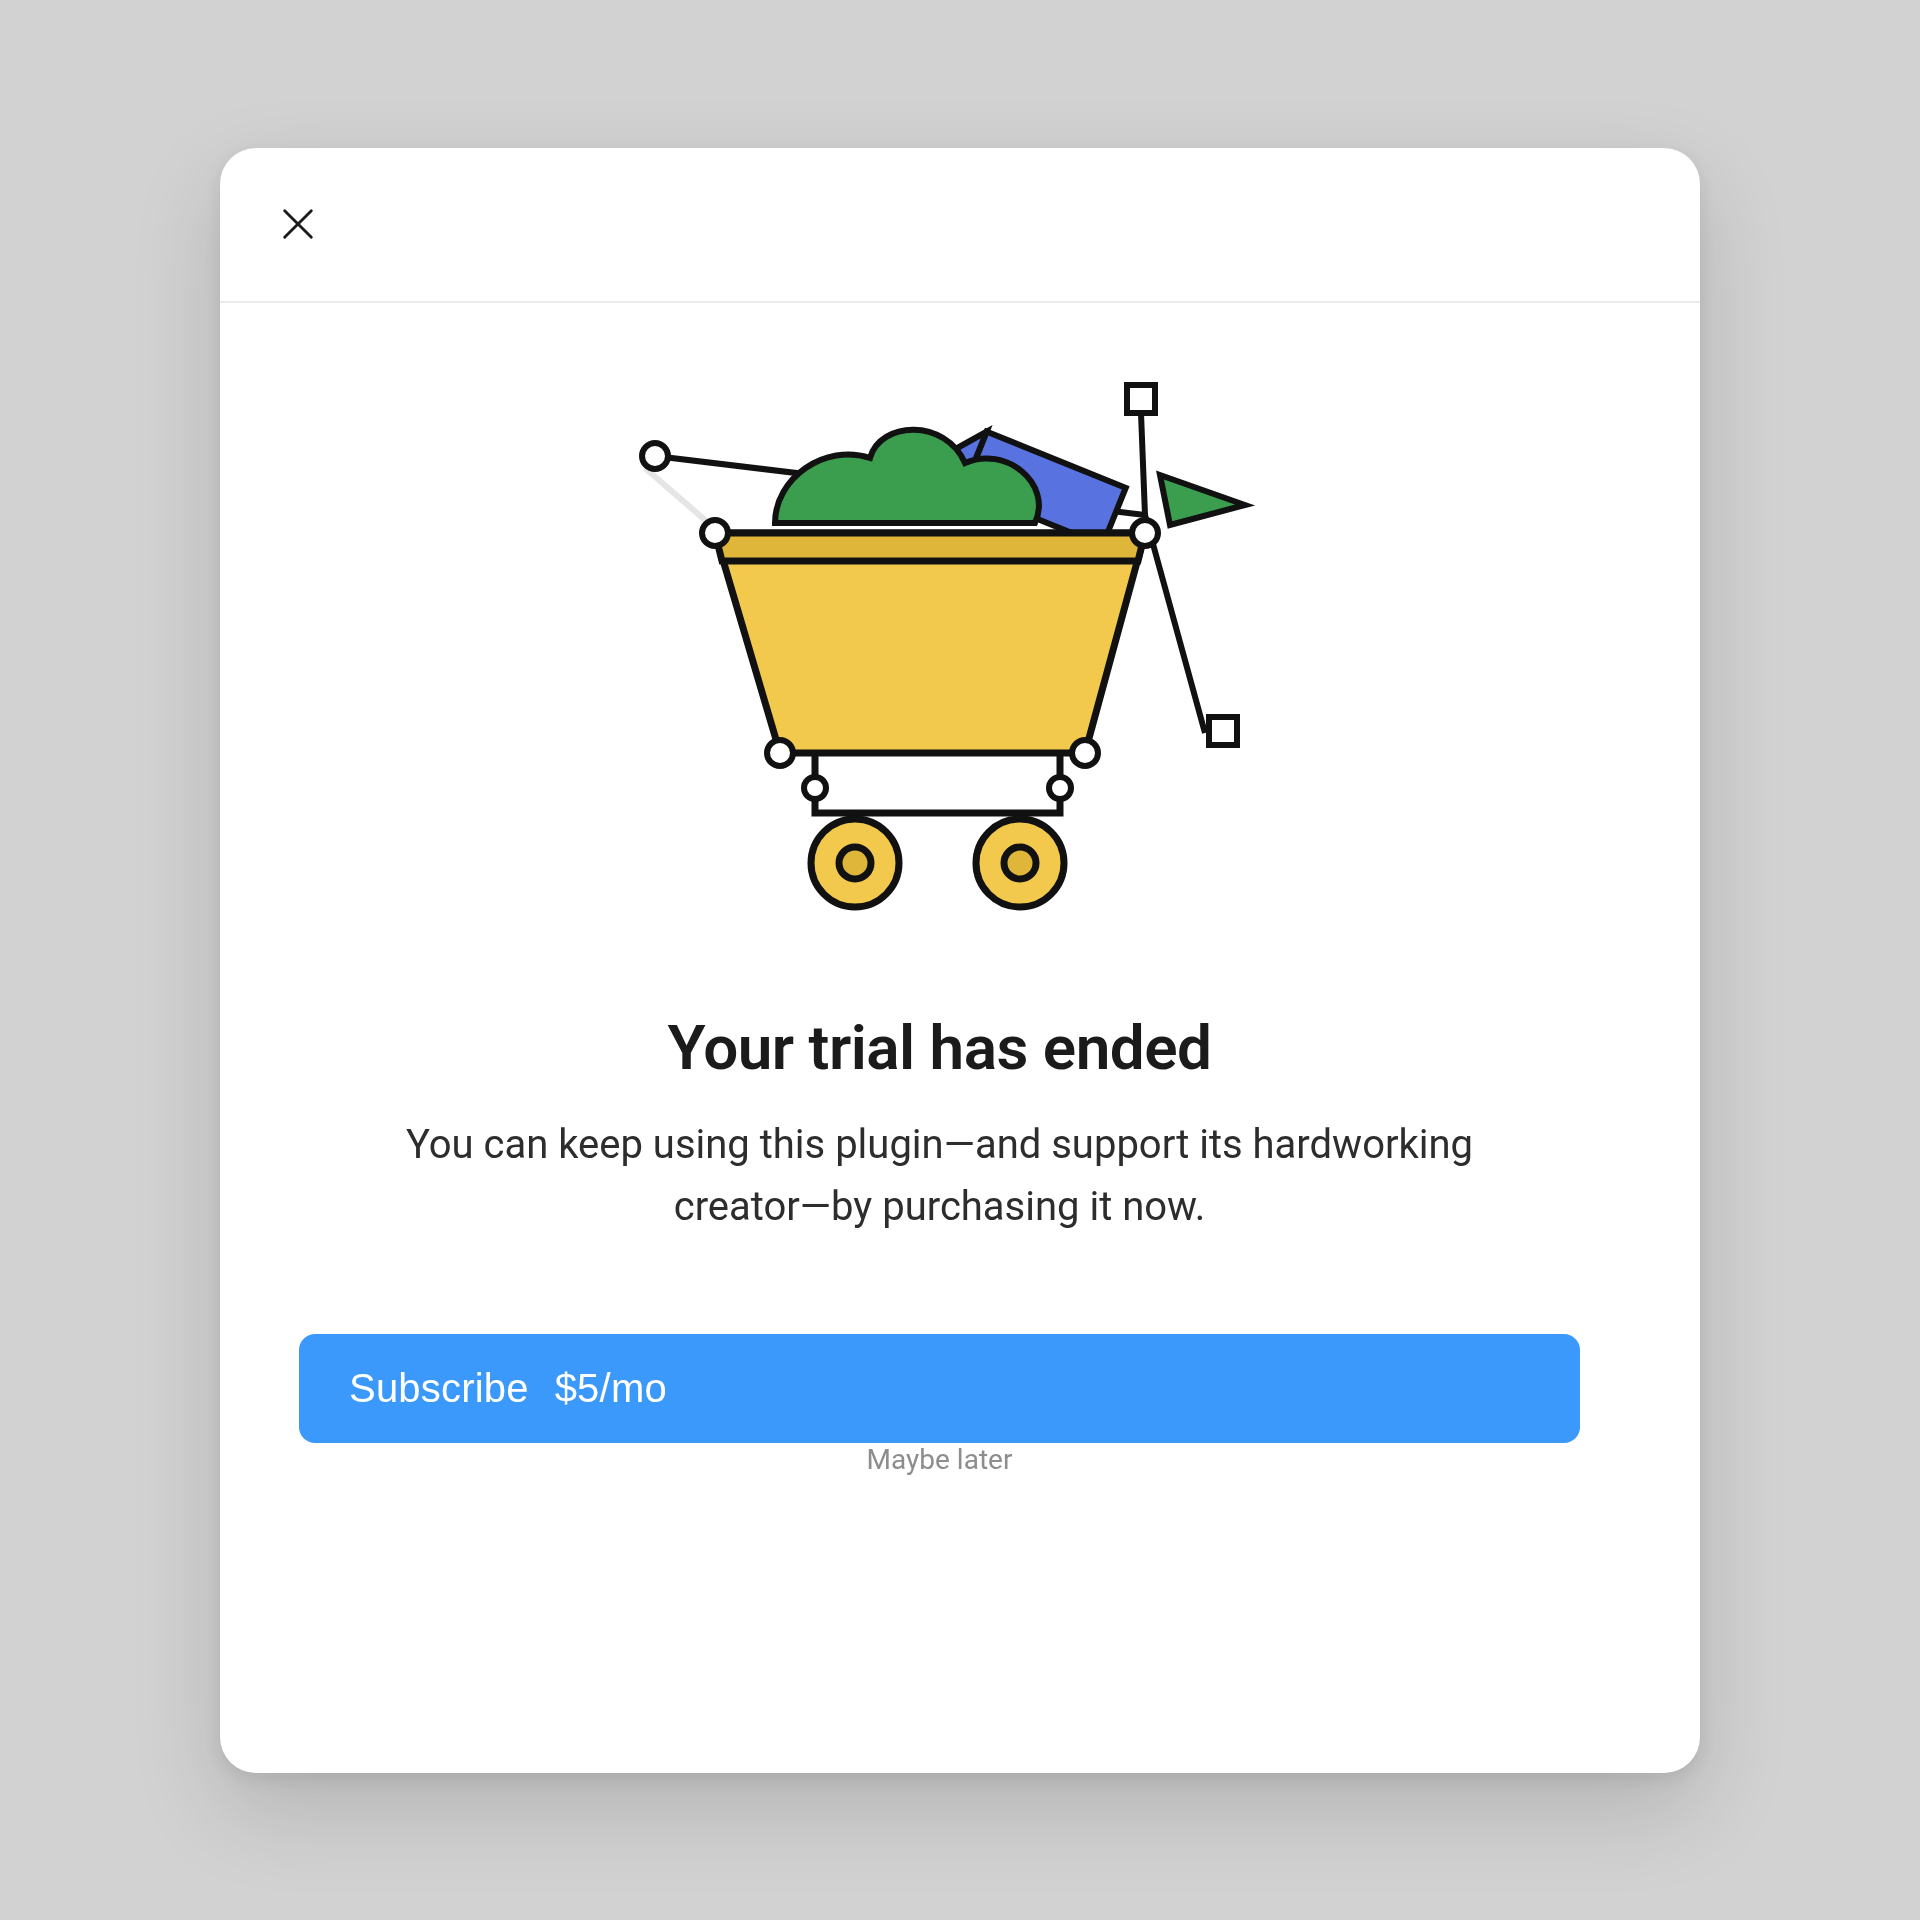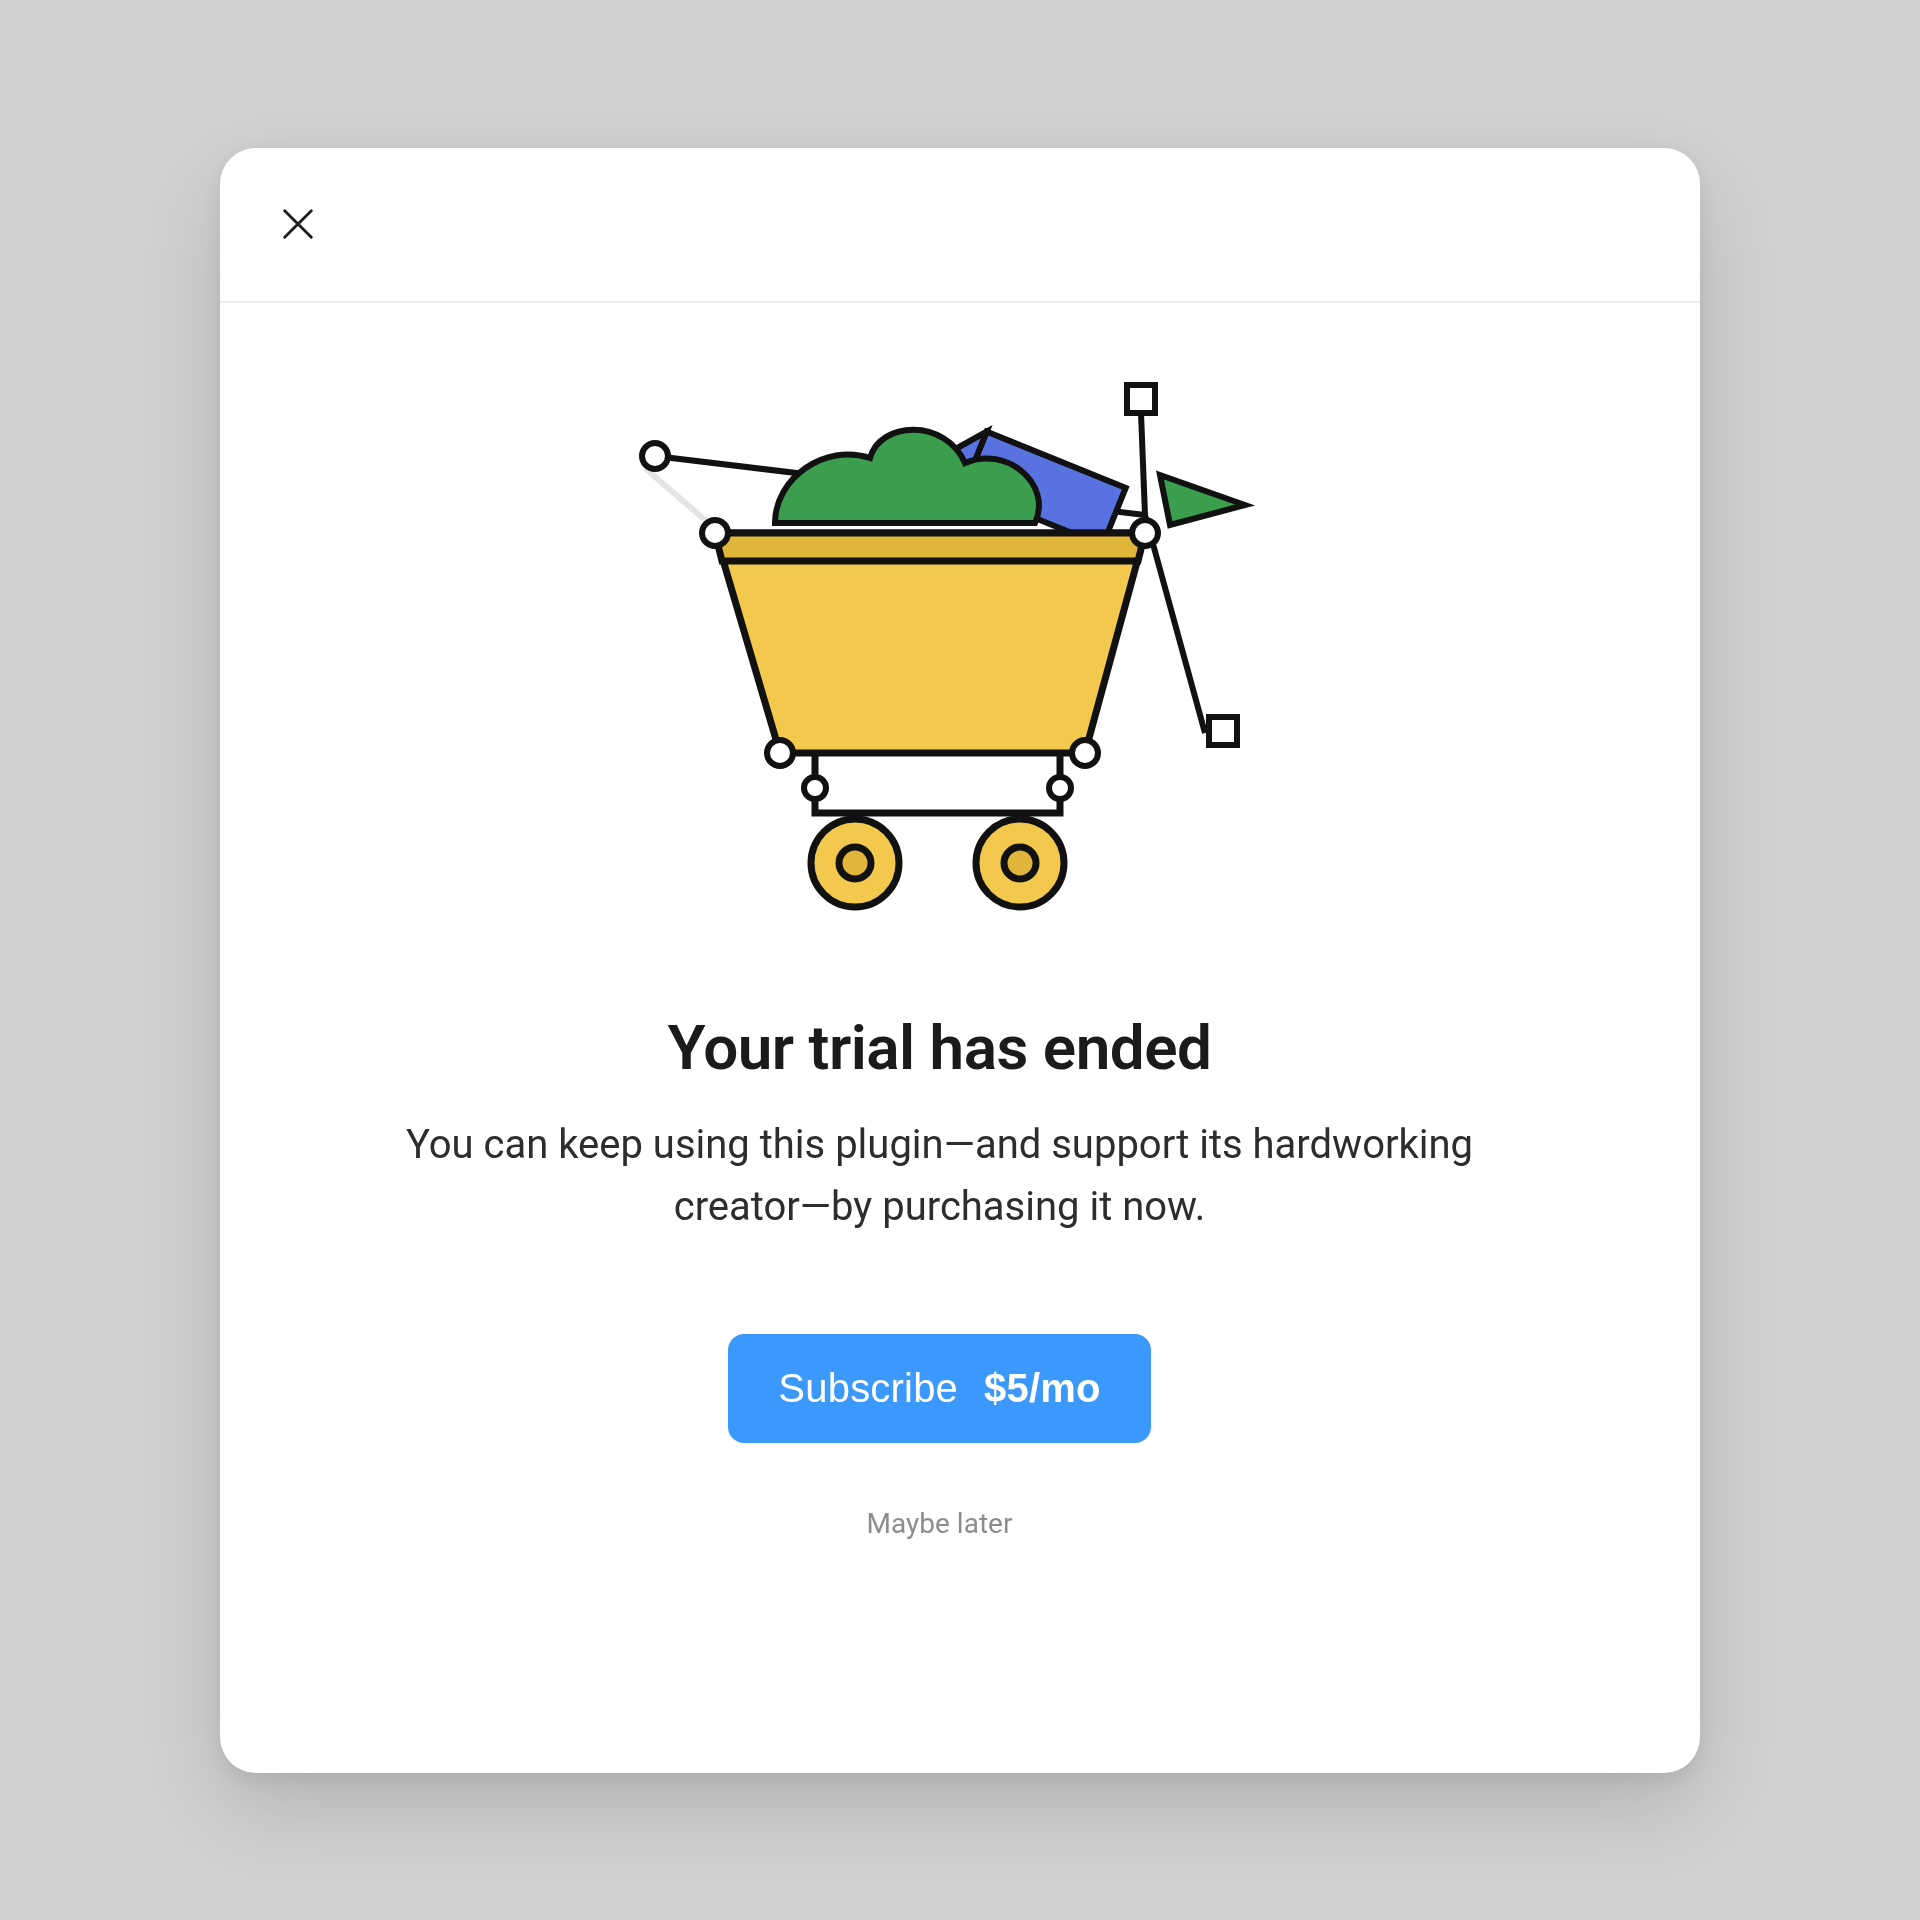--- a/index.html
+++ b/index.html
@@ -65,35 +65,35 @@
     color: var(--text-main);
   }
   p.subtitle {
     margin: 0 auto 96px auto;
     max-width: 1080px;
     font-size: 40px;
     line-height: 1.55;
     color: var(--text-sub);
   }
 
-  .actions { display: flex; flex-direction: column; align-items: center; gap: 64px; }
+  .actions { display: flex; flex-direction: column; }
 
   .primary-btn {
     background: var(--accent);
     color: #ffffff;
     border: none;
     border-radius: 16px;
     padding: 32px 50px;
     font-size: 40px;
     font-weight: 450;
     cursor: pointer;
     display: inline-flex; align-items: center; gap: 26px;
     letter-spacing: 0.2px;
   }
-  .primary-btn .price { font-weight: 700; }
+  .primary-btn .price { font-weight: 400; }
 
   .secondary-link {
     font-size: 28px;
     color: var(--text-muted);
     cursor: pointer;
     user-select: none;
   }
 </style>
 </head>
 <body>

